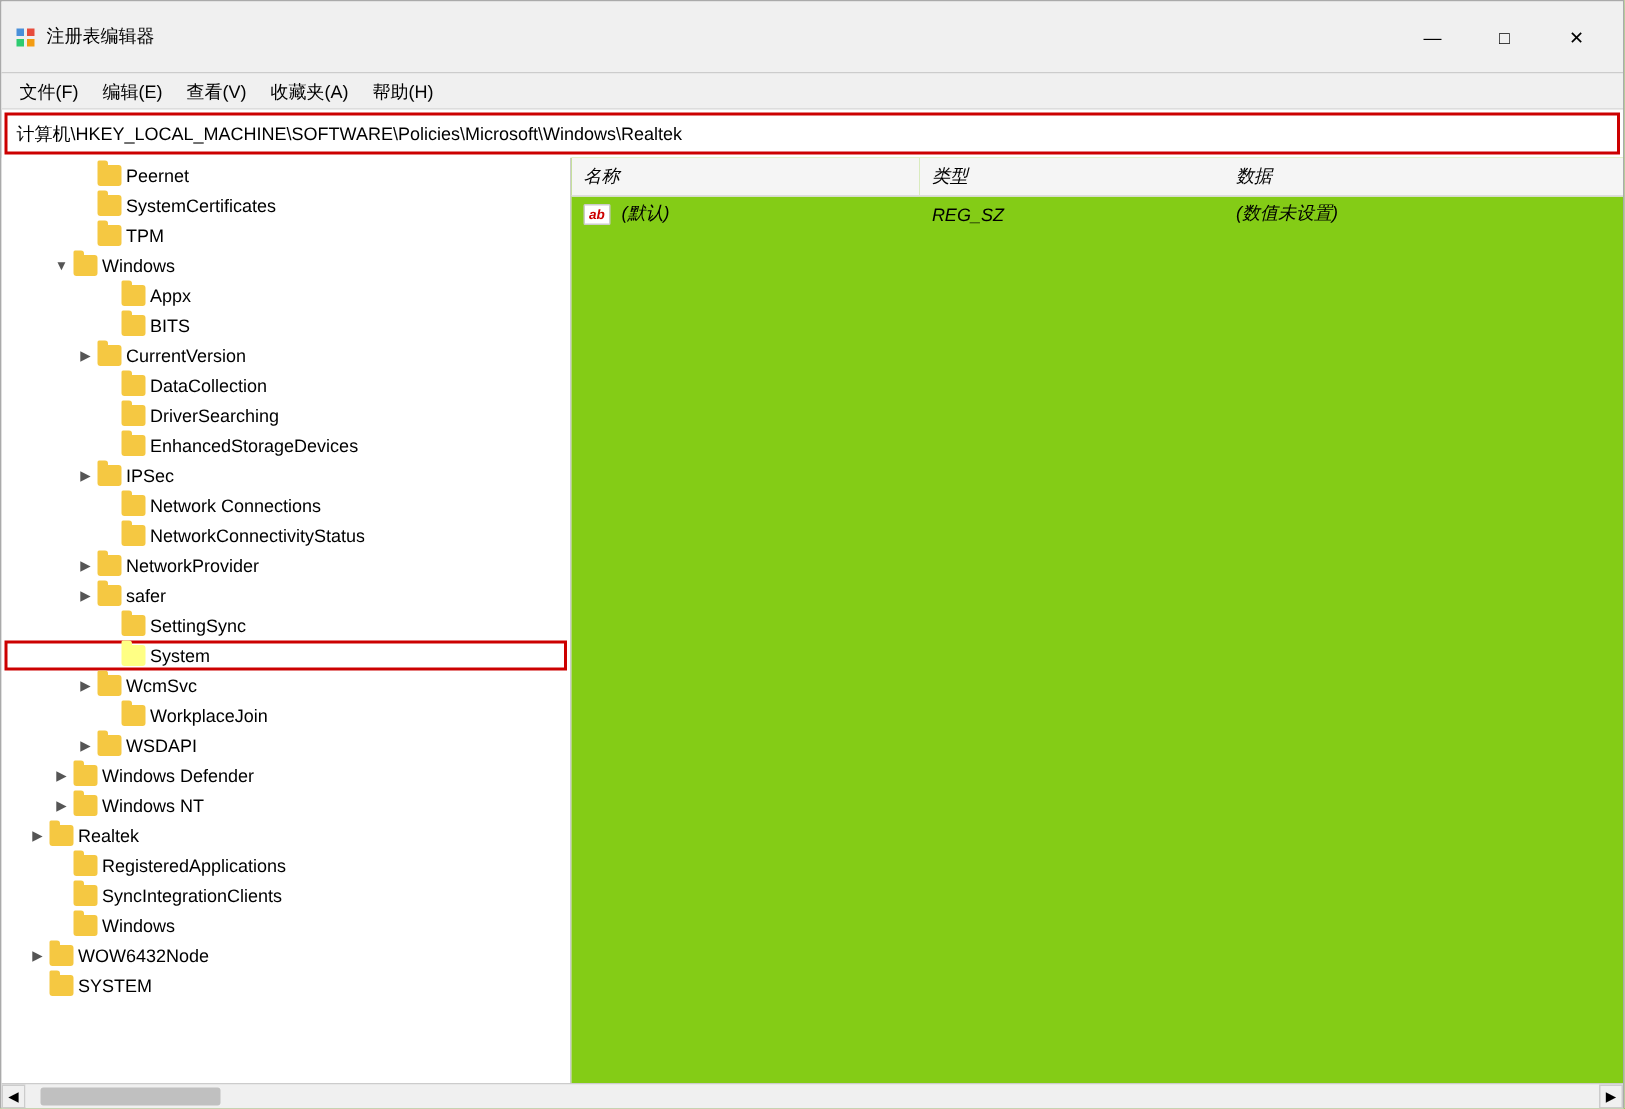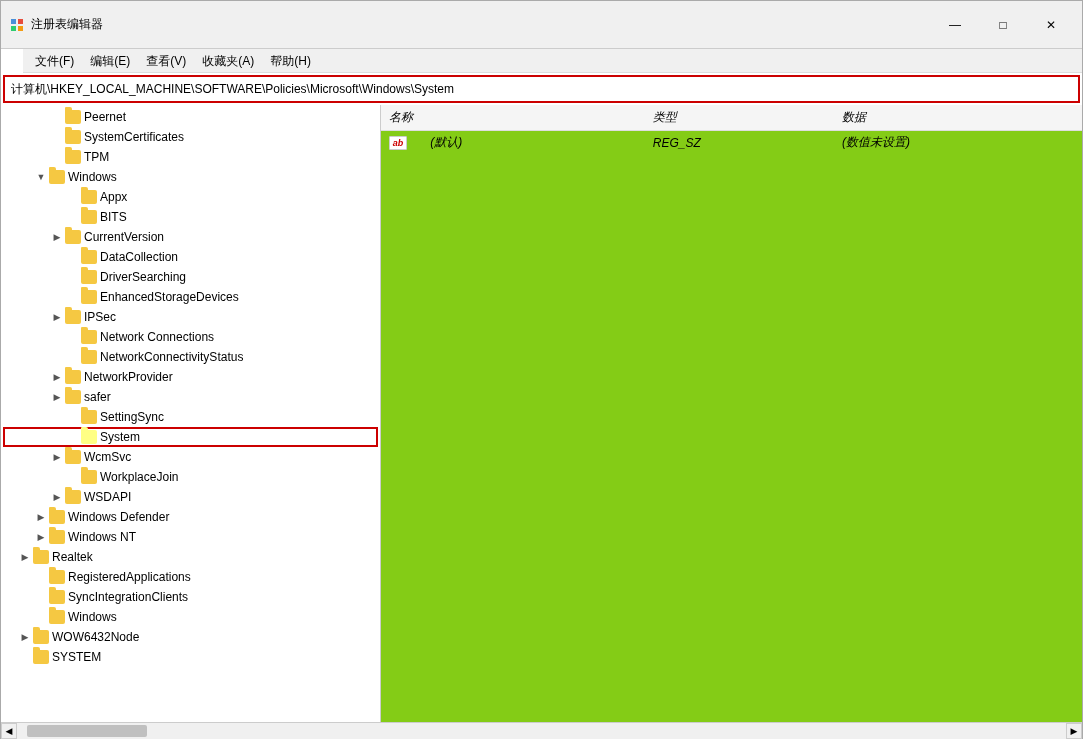--- a/index.html
+++ b/index.html
@@ -62,21 +62,20 @@
       color: #000;
     }
 
     
     .menu-bar {
       background: #f0f0f0;
       border-bottom: 1px solid #ddd;
       display: flex;
       padding: 2px 4px;
       height: 24px;
-      margin-left: 22px;
     }
     .menu-item {
       padding: 2px 8px;
       cursor: pointer;
       font-size: 12px;
       color: #000;
       white-space: nowrap;
     }
 
     
@@ -194,21 +193,21 @@
       display: inline-flex;
       align-items: center;
       justify-content: center;
       width: 18px;
       height: 14px;
       background: #fff;
       border: 1px solid #ccc;
       font-size: 9px;
       font-weight: bold;
       color: #c00;
-      margin-right: 20px;
+      margin-right: 4px;
       border-radius: 1px;
     }
 
     
     .h-scrollbar {
       height: 16px;
       background: #f0f0f0;
       border-top: 1px solid #ccc;
       display: flex;
       align-items: center;
@@ -270,21 +269,21 @@
 
   <div class="menu-bar">
     <span class="menu-item">文件(F)</span>
     <span class="menu-item">编辑(E)</span>
     <span class="menu-item">查看(V)</span>
     <span class="menu-item">收藏夹(A)</span>
     <span class="menu-item">帮助(H)</span>
   </div>
 
   <div class="address-bar">
-    <span class="address-label">计算机\HKEY_LOCAL_MACHINE\SOFTWARE\Policies\Microsoft\Windows\System</span>
+    <span class="address-label">计算机\HKEY_LOCAL_MACHINE\SOFTWARE\Policies\Microsoft\Windows\Realtek</span>
   </div>
 
   <div class="main-content">
 
     <div class="tree-pane">
 
       <div class="tree-item">
         <span class="indent" style="width:48px"></span>
         <span class="expander"></span>
         <span class="folder-icon"></span>

